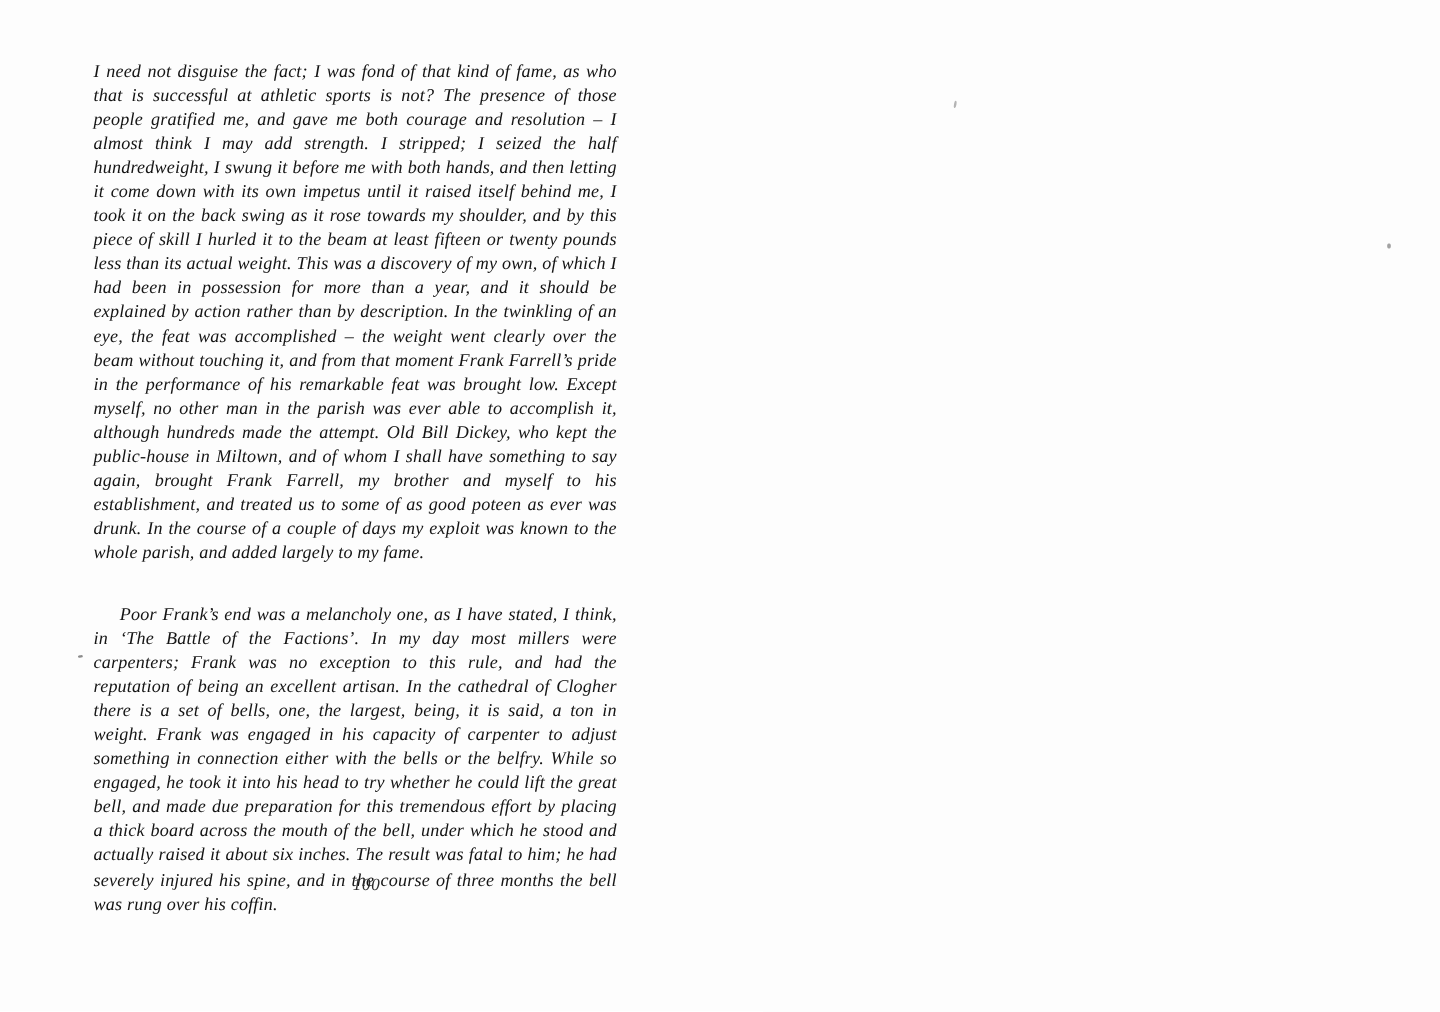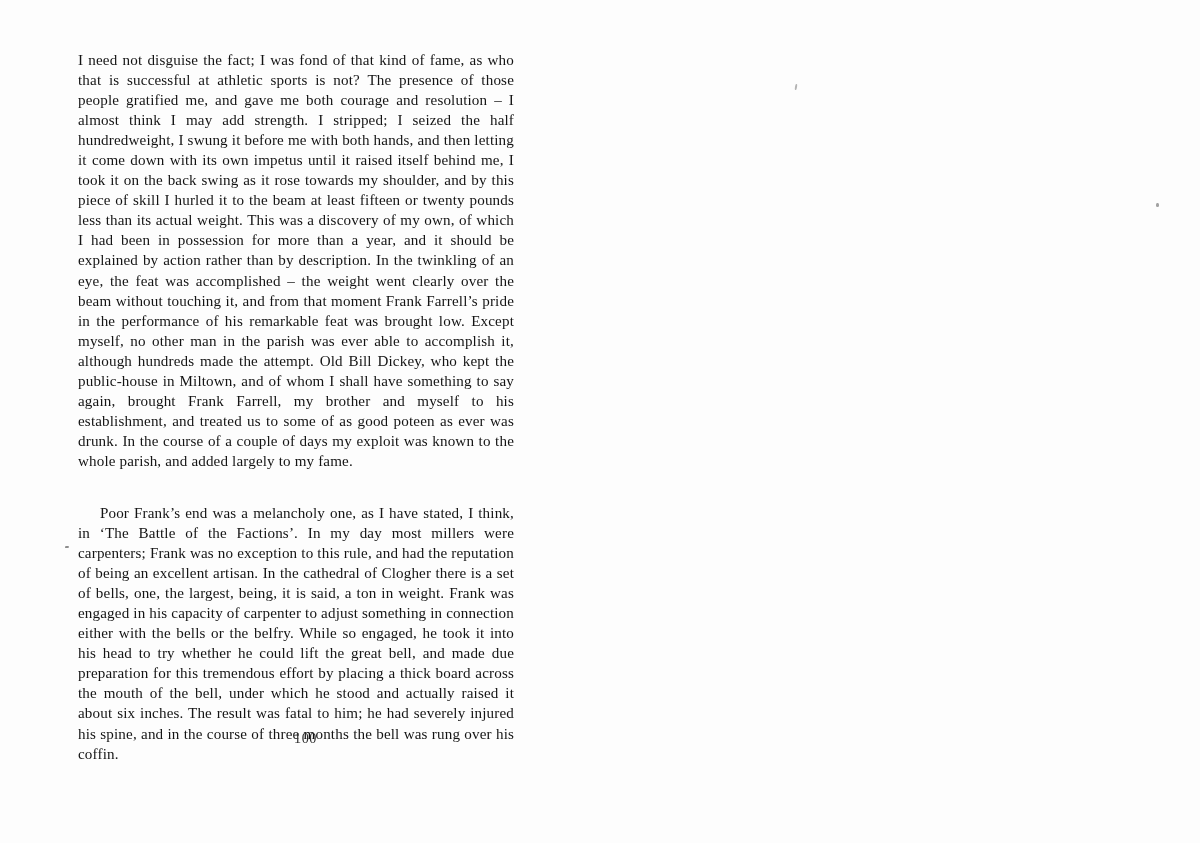--- a/index.html
+++ b/index.html
@@ -20,20 +20,21 @@
   .spread {
     position: absolute;
     inset: 0;
     background: #fdfdfd;
   }
 
   .page {
     position: absolute;
     top: 0;
     height: 843px;
+    font-style: italic;
   }
   .page-left  { left: 0;    width: 600px; }
   .page-right { left: 600px; width: 600px; }
 
   .textblock {
     position: absolute;
     top: 50px;
     font-size: 15.1px;
     line-height: 20.05px;
     text-align: justify;

